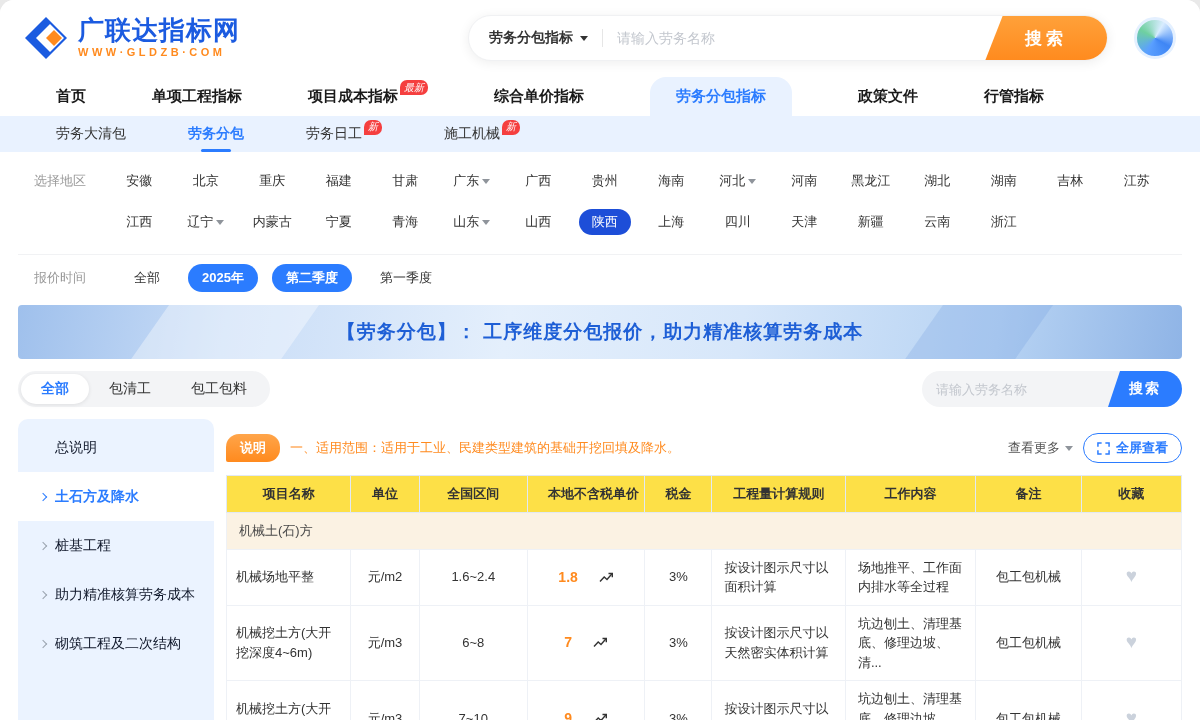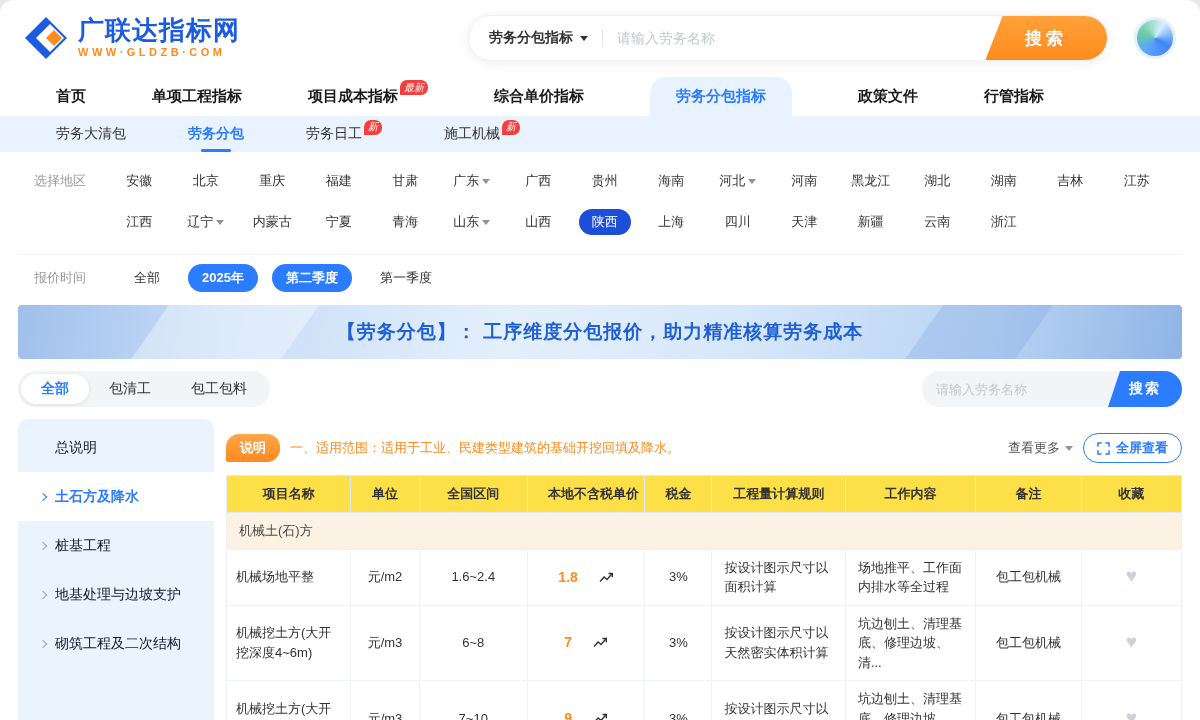--- a/index.html
+++ b/index.html
@@ -309,21 +309,21 @@
         <div class="side-item active">
           <i class="side-arrow"></i>
           <span>土石方及降水</span>
         </div>
         <div class="side-item">
           <i class="side-arrow"></i>
           <span>桩基工程</span>
         </div>
         <div class="side-item">
           <i class="side-arrow"></i>
-          <span>地基处理与边坡支护</span>
+          <span>助力精准核算劳务成本</span>
         </div>
         <div class="side-item">
           <i class="side-arrow"></i>
           <span>砌筑工程及二次结构</span>
         </div>
         <div class="side-item"></div>
     </aside>
 
     <div class="content">
       <div class="notice-row">

